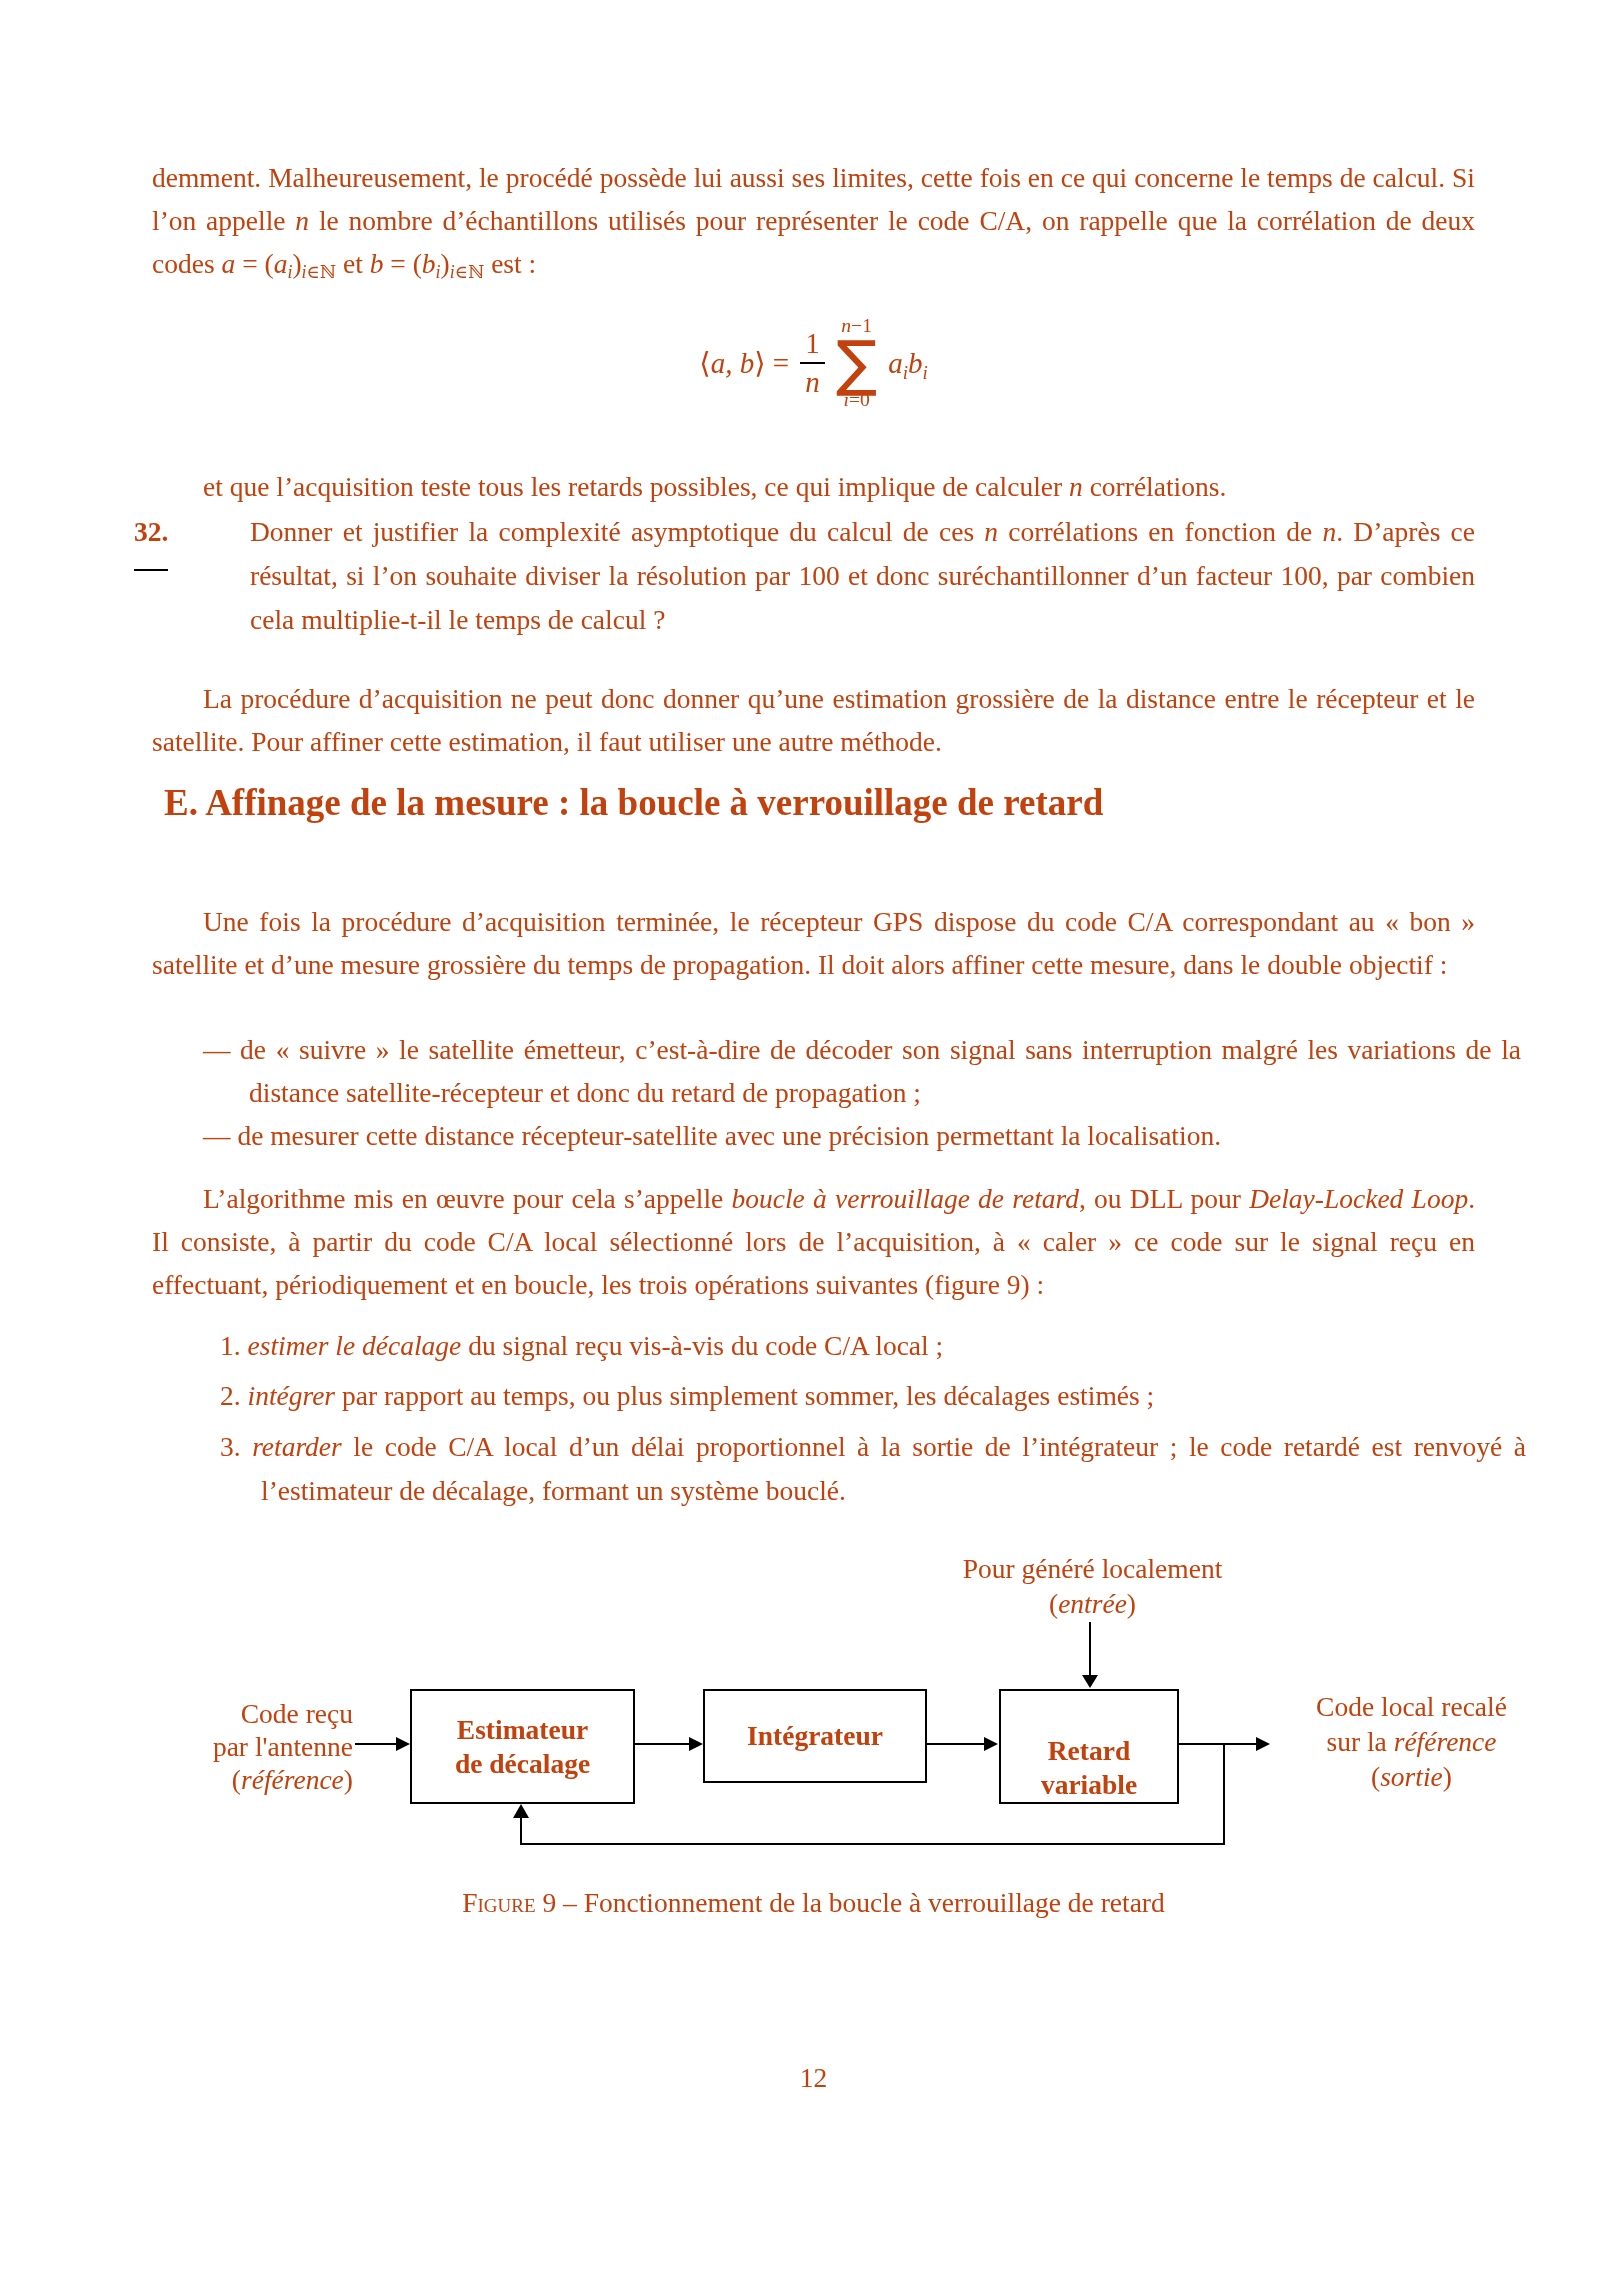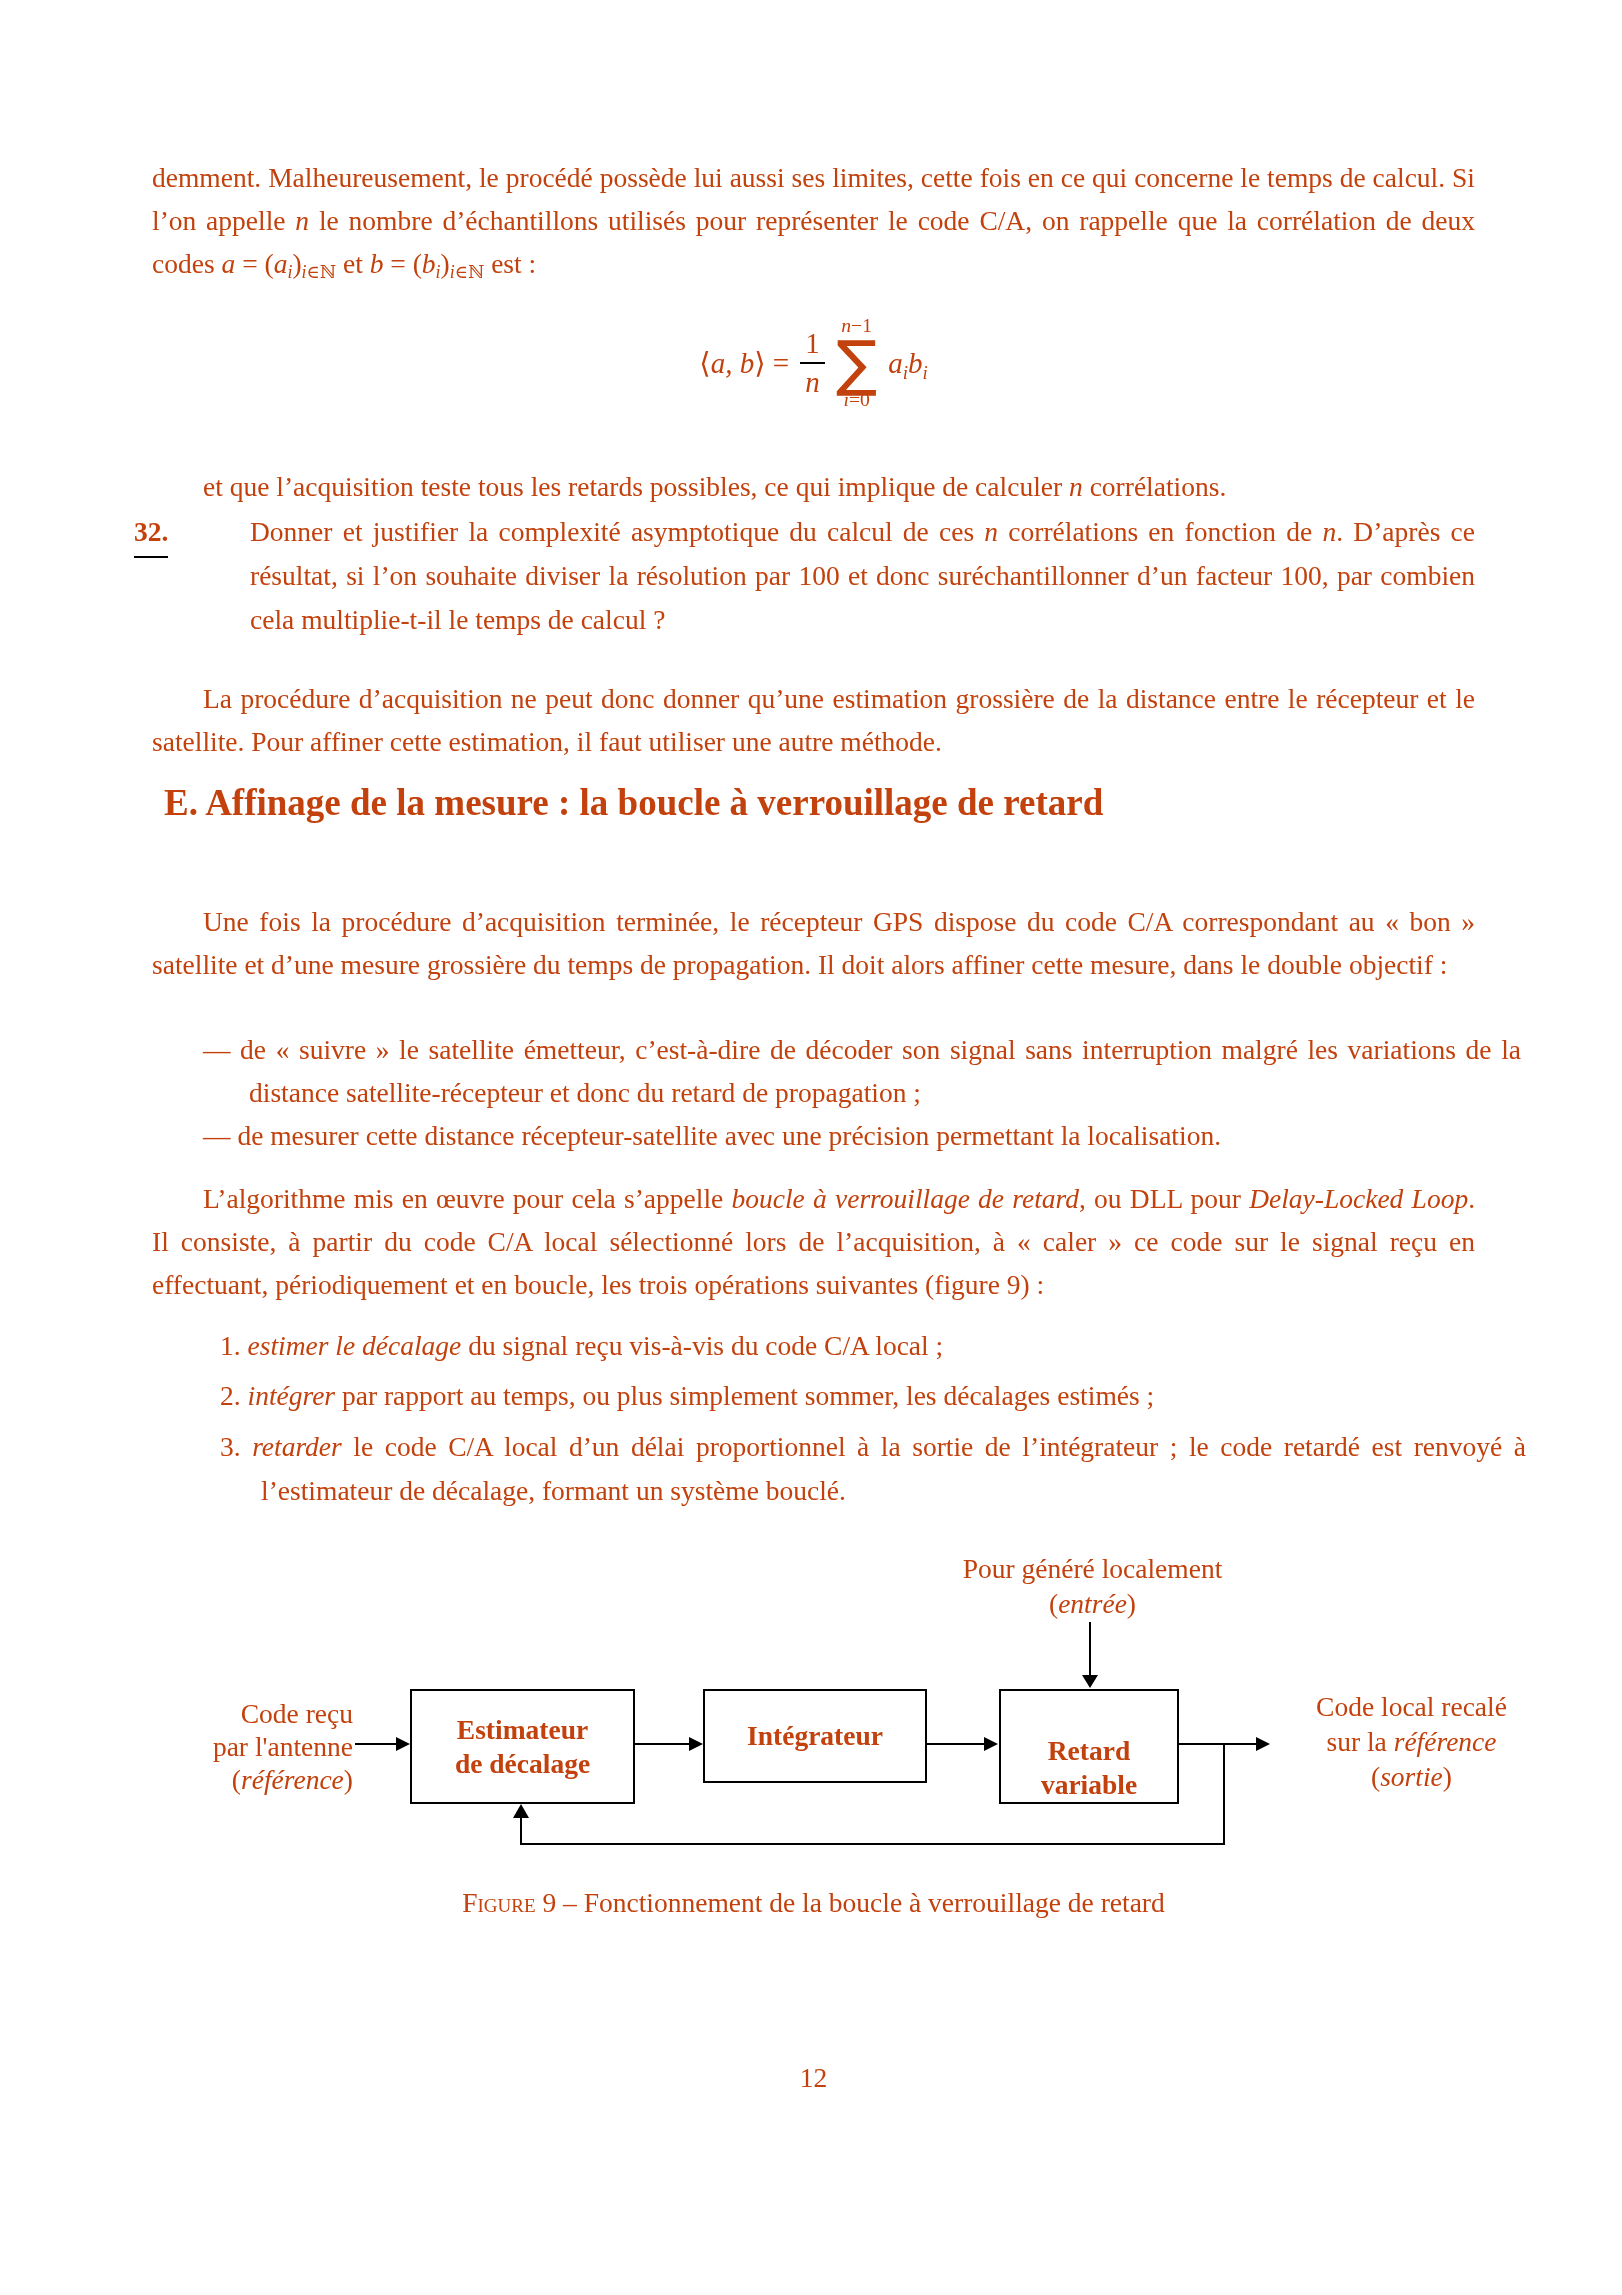--- a/index.html
+++ b/index.html
@@ -29,21 +29,21 @@
   .frac { display:inline-flex; flex-direction:column; align-items:center; }
   .frac .num, .frac .den { font-size:29px; line-height:33px; }
   .fbar { width:25px; height:2.4px; background:#000; margin:1.6px 0; }
   .sum { display:inline-flex; flex-direction:column; align-items:center; }
   .lim { font-size:19.6px; line-height:22px; }
   .sigma { font-size:61px; line-height:52px; font-family:"DejaVu Sans",sans-serif; }
 
   
   .qnum {
     position:absolute; left:134px; top:510px;
-    font-weight:bold; border-bottom:2.4px solid #000; padding-bottom:3px;
+    font-weight:bold; border-bottom:2.4px solid #000; padding-bottom:16px;
   }
   .qtext { position:absolute; left:250px; top:510px; width:1225px; margin:0; text-align:justify; line-height:44px; }
 
   .heading {
     position:absolute; left:152px; top:768px; width:1323px;
     text-align:left; font-weight:bold; font-size:37px; line-height:46px; margin:12px;
   }
 
   .ditem { position:absolute; left:203px; width:1272px; margin:0; text-align:justify; padding-left:46px; text-indent:-46px; line-height:43px; }
   .nitem { position:absolute; left:216px; width:1265px; margin:4px; text-align:justify; padding-left:41px; text-indent:-41px; line-height:44px; }

